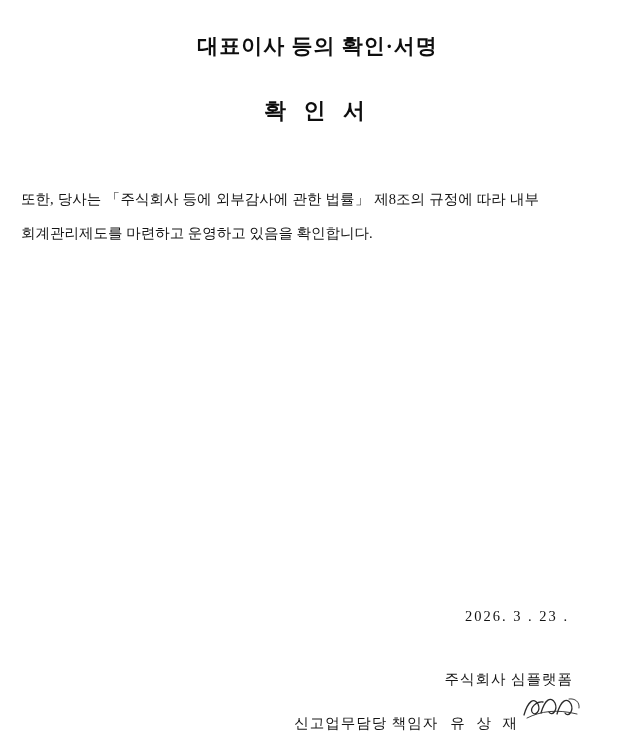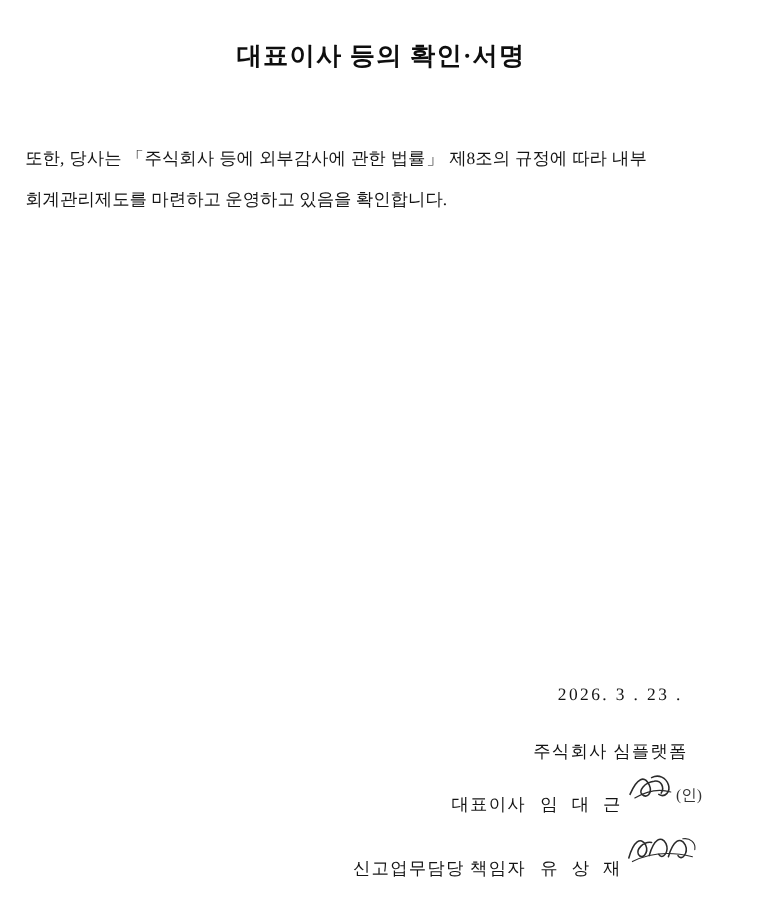--- a/index.html
+++ b/index.html
@@ -57,21 +57,21 @@
     position: absolute;
     right: 52px;
     bottom: 22px;
     width: 480px;
     text-align: right;
     font-size: 14.5px;
     color: #141414;
   }
   .date-line {
     letter-spacing: 2px;
-    margin-bottom: 29px;
+    margin-bottom: 45px;
     padding-right: 14px;
   }
   .company-line {
     letter-spacing: 1px;
     margin-bottom: 18px;
     padding-right: 10px;
   }
   .signer-row {
     display: flex;
     justify-content: flex-end;
@@ -114,42 +114,31 @@
     stroke-linecap: round;
   }
 </style>
 </head>
 <body>
 
 <div class="page">
 
   <div class="doc-heading">대표이사 등의 확인·서명</div>
 
+  <div class="doc-title">확 인 서</div>
 
 
   <div class="body-block para-2">또한, 당사는 「주식회사 등에 외부감사에 관한 법률」 제8조의 규정에 따라 내부회계관리제도를 마련하고 운영하고 있음을 확인합니다.</div>
 
   <div class="sign-block">
 
     <div class="date-line">2026. 3 . 23 .</div>
 
     <div class="company-line">주식회사 심플랫폼</div>
 
-    <div class="signer-row">
-      <span class="signer-role">대표이사</span>
-      <span class="signer-name">임 대 근</span>
-      <span class="seal">
-        <svg width="58" height="30" viewBox="0 0 58 30" style="position:absolute;left:-4px;top:-12px;">
-          <path class="ink" d="M4 20 C10 6, 16 4, 20 12 C23 19, 18 24, 14 20 C11 17, 16 10, 24 9 C30 8, 33 14, 30 19"></path>
-          <path class="ink" d="M22 6 C28 3, 34 6, 36 12 C38 18, 33 23, 28 20"></path>
-          <path class="ink-thin" d="M8 23 C18 17, 28 15, 38 18"></path>
-        </svg>
-        <span class="seal-paren">(인)</span>
-      </span>
-    </div>
 
     <div class="signer-row">
       <span class="signer-role">신고업무담당 책임자</span>
       <span class="signer-name">유 상 재</span>
       <span class="seal">
         <svg width="64" height="32" viewBox="0 0 64 32" style="position:absolute;left:-4px;top:-14px;">
           <path class="ink" d="M3 22 C7 8, 13 4, 17 11 C20 18, 14 24, 11 19 C9 15, 15 8, 22 9"></path>
           <path class="ink" d="M20 20 C24 6, 30 3, 34 10 C37 17, 31 24, 28 19"></path>
           <path class="ink" d="M36 21 C40 7, 46 4, 50 11 C53 18, 47 25, 44 20"></path>
           <path class="ink-thin" d="M6 25 C20 18, 36 16, 56 21"></path>

